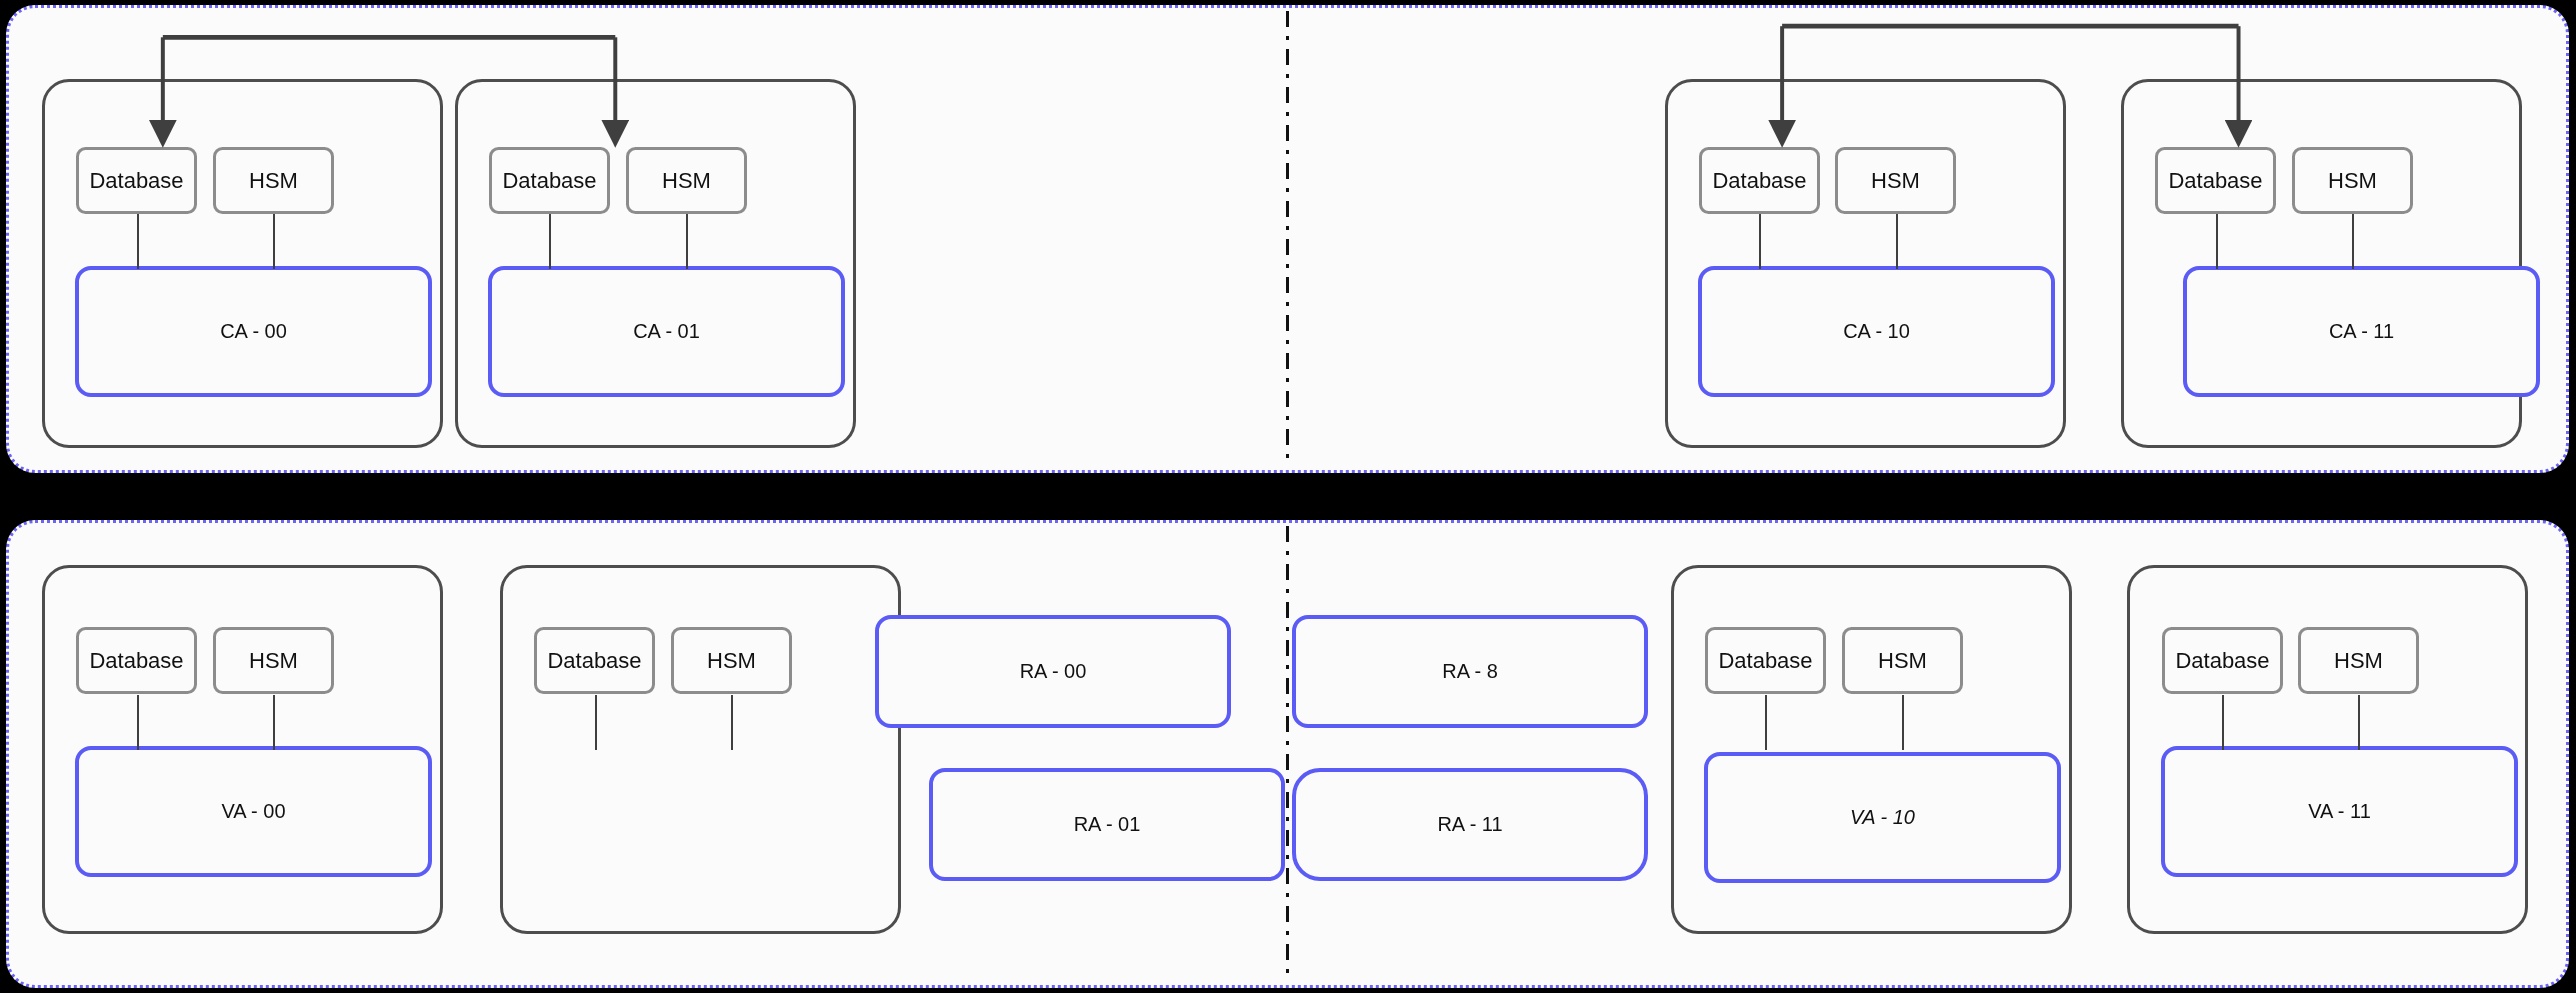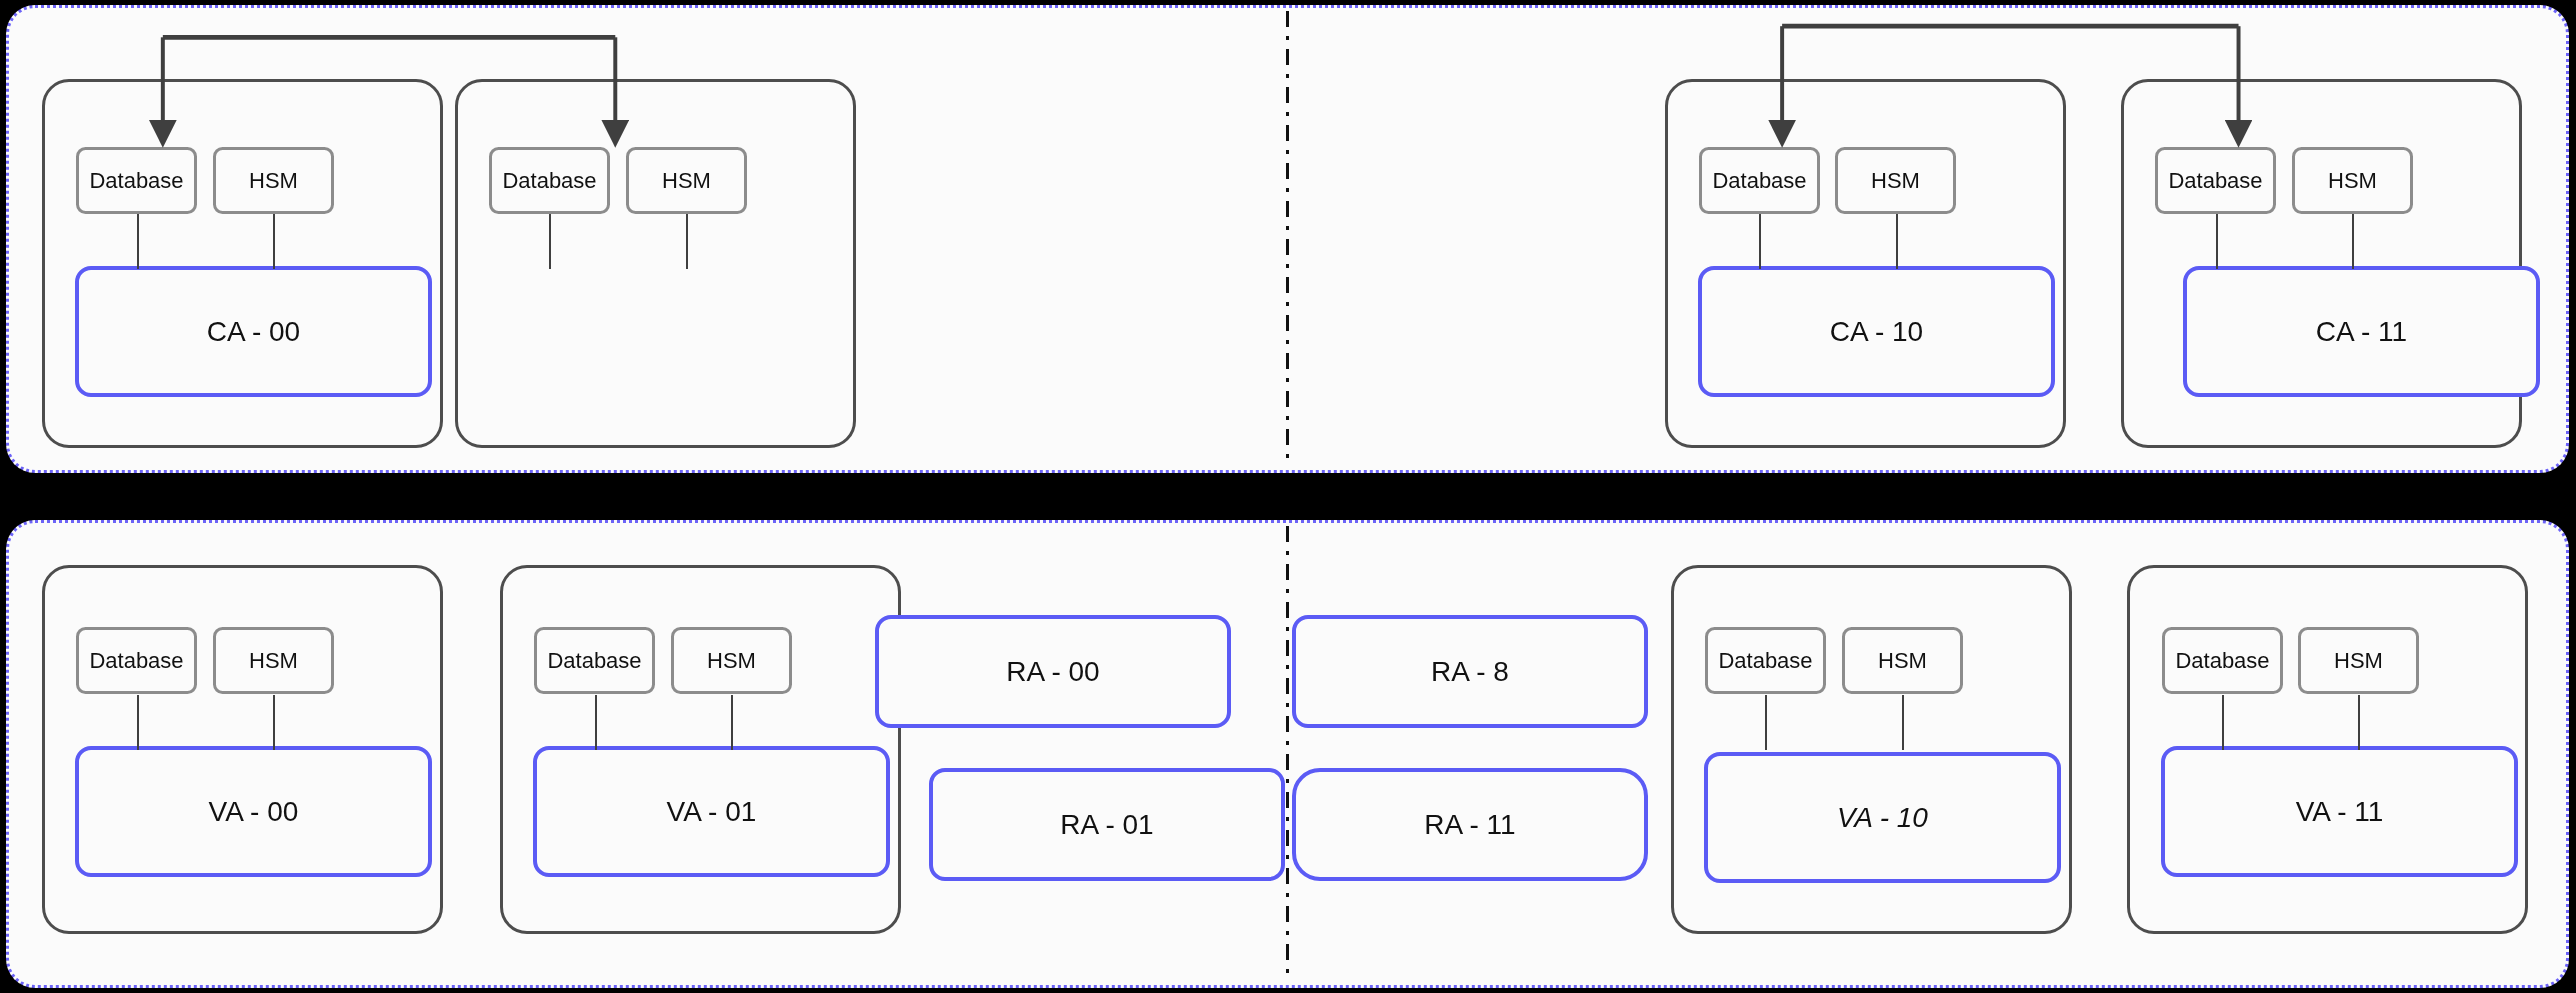--- a/index.html
+++ b/index.html
@@ -68,21 +68,21 @@
   
   .svc-box {
     position: absolute;
     box-sizing: border-box;
     background: #fbfbfb;
     border: 4px solid #5b5bf5;
     border-radius: 16px;
     display: flex;
     align-items: center;
     justify-content: center;
-    font-size: 28px;
+    font-size: 20px;
     color: #111111;
     white-space: nowrap;
   }
 
   
   .stem {
     position: absolute;
     width: 2.4px;
     background: #3f3f3f;
   }
@@ -105,20 +105,21 @@
     <div class="divider" style="left: 1286px; top: 11px; height: 455px;"></div>
     <div class="node-box" style="left: 42px; top: 79px; width: 401px; height: 369px;"></div>
     <div class="sub-box" style="left: 76px; top: 147px; width: 121px; height: 67px;">Database</div>
     <div class="sub-box" style="left: 213px; top: 147px; width: 121px; height: 67px;">HSM</div>
     <div class="svc-box" style="left: 75px; top: 266px; width: 357px; height: 131px;">CA - 00</div>
     <div class="stem" style="left: 137px; top: 214px; height: 55px;"></div>
     <div class="stem" style="left: 273px; top: 214px; height: 55px;"></div>
     <div class="node-box" style="left: 455px; top: 79px; width: 401px; height: 369px;"></div>
     <div class="sub-box" style="left: 489px; top: 147px; width: 121px; height: 67px;">Database</div>
     <div class="sub-box" style="left: 626px; top: 147px; width: 121px; height: 67px;">HSM</div>
+    <div class="svc-box" style="left: 488px; top: 266px; width: 357px; height: 131px;">CA - 01</div>
     <div class="stem" style="left: 549px; top: 214px; height: 55px;"></div>
     <div class="stem" style="left: 686px; top: 214px; height: 55px;"></div>
     <div class="node-box" style="left: 1665px; top: 79px; width: 401px; height: 369px;"></div>
     <div class="sub-box" style="left: 1699px; top: 147px; width: 121px; height: 67px;">Database</div>
     <div class="sub-box" style="left: 1835px; top: 147px; width: 121px; height: 67px;">HSM</div>
     <div class="svc-box" style="left: 1698px; top: 266px; width: 357px; height: 131px;">CA - 10</div>
     <div class="stem" style="left: 1759px; top: 214px; height: 55px;"></div>
     <div class="stem" style="left: 1896px; top: 214px; height: 55px;"></div>
     <div class="node-box" style="left: 2121px; top: 79px; width: 401px; height: 369px;"></div>
     <div class="sub-box" style="left: 2155px; top: 147px; width: 121px; height: 67px;">Database</div>
@@ -130,21 +131,20 @@
     <div class="divider" style="left: 1286px; top: 526px; height: 456px;"></div>
     <div class="node-box" style="left: 42px; top: 565px; width: 401px; height: 369px;"></div>
     <div class="sub-box" style="left: 76px; top: 627px; width: 121px; height: 67px;">Database</div>
     <div class="sub-box" style="left: 213px; top: 627px; width: 121px; height: 67px;">HSM</div>
     <div class="svc-box" style="left: 75px; top: 746px; width: 357px; height: 131px;">VA - 00</div>
     <div class="stem" style="left: 137px; top: 695px; height: 55px;"></div>
     <div class="stem" style="left: 273px; top: 695px; height: 55px;"></div>
     <div class="node-box" style="left: 500px; top: 565px; width: 401px; height: 369px;"></div>
     <div class="sub-box" style="left: 534px; top: 627px; width: 121px; height: 67px;">Database</div>
     <div class="sub-box" style="left: 671px; top: 627px; width: 121px; height: 67px;">HSM</div>
-    <div class="svc-box" style="left: 533px; top: 746px; width: 357px; height: 131px;">VA - 01</div>
     <div class="stem" style="left: 595px; top: 695px; height: 55px;"></div>
     <div class="stem" style="left: 731px; top: 695px; height: 55px;"></div>
     <div class="node-box" style="left: 1671px; top: 565px; width: 401px; height: 369px;"></div>
     <div class="sub-box" style="left: 1705px; top: 627px; width: 121px; height: 67px;">Database</div>
     <div class="sub-box" style="left: 1842px; top: 627px; width: 121px; height: 67px;">HSM</div>
     <div class="svc-box" style="left: 1704px; top: 752px; width: 357px; height: 131px; font-style: italic;">VA - 10</div>
     <div class="stem" style="left: 1765px; top: 695px; height: 55px;"></div>
     <div class="stem" style="left: 1902px; top: 695px; height: 55px;"></div>
     <div class="node-box" style="left: 2127px; top: 565px; width: 401px; height: 369px;"></div>
     <div class="sub-box" style="left: 2162px; top: 627px; width: 121px; height: 67px;">Database</div>

